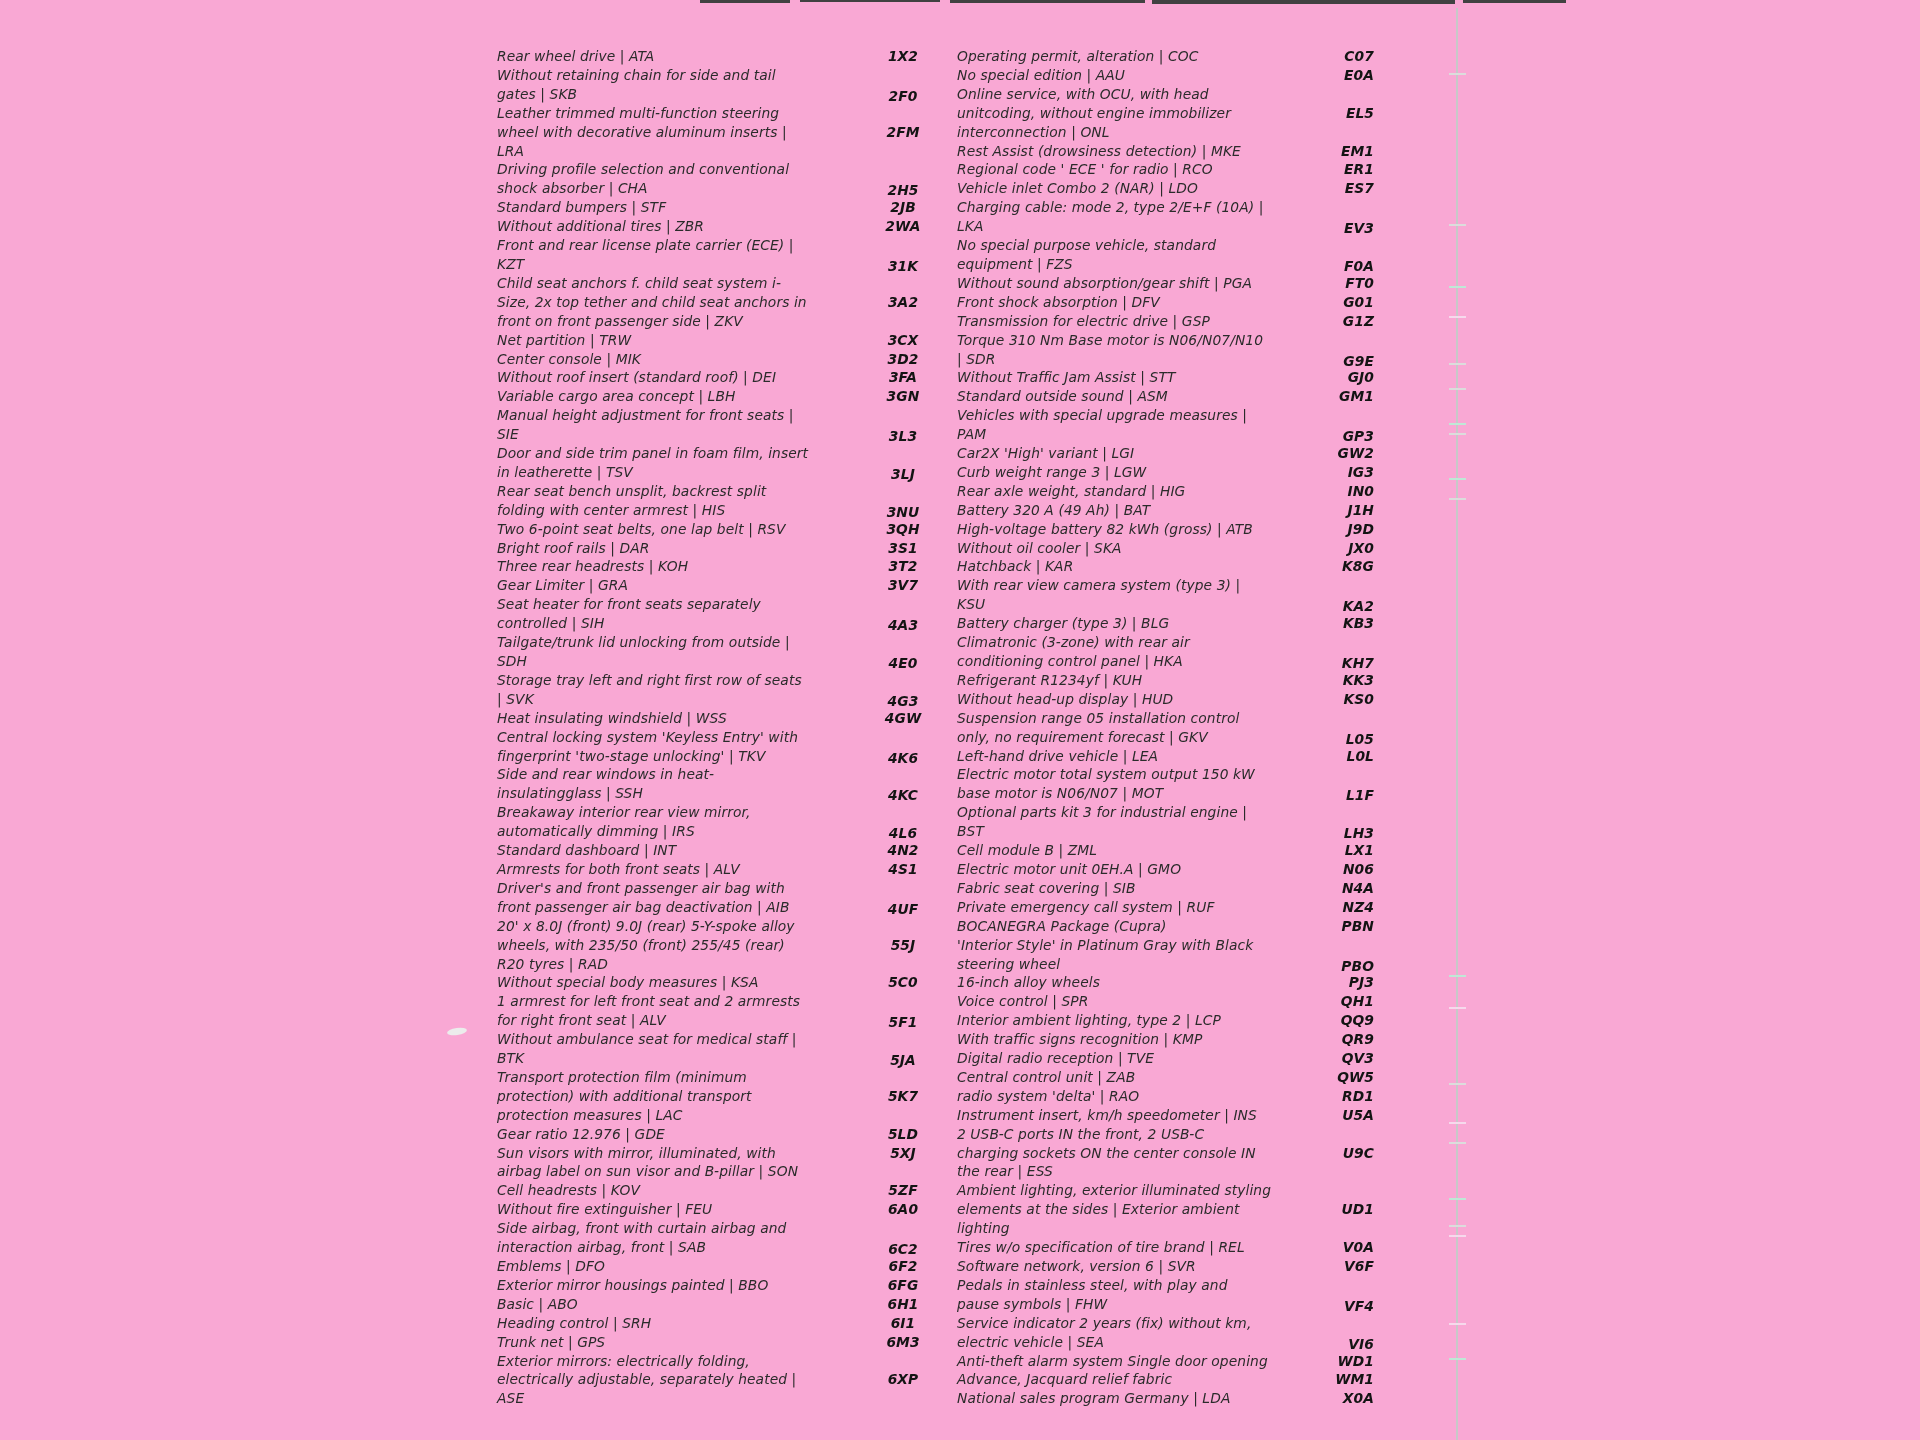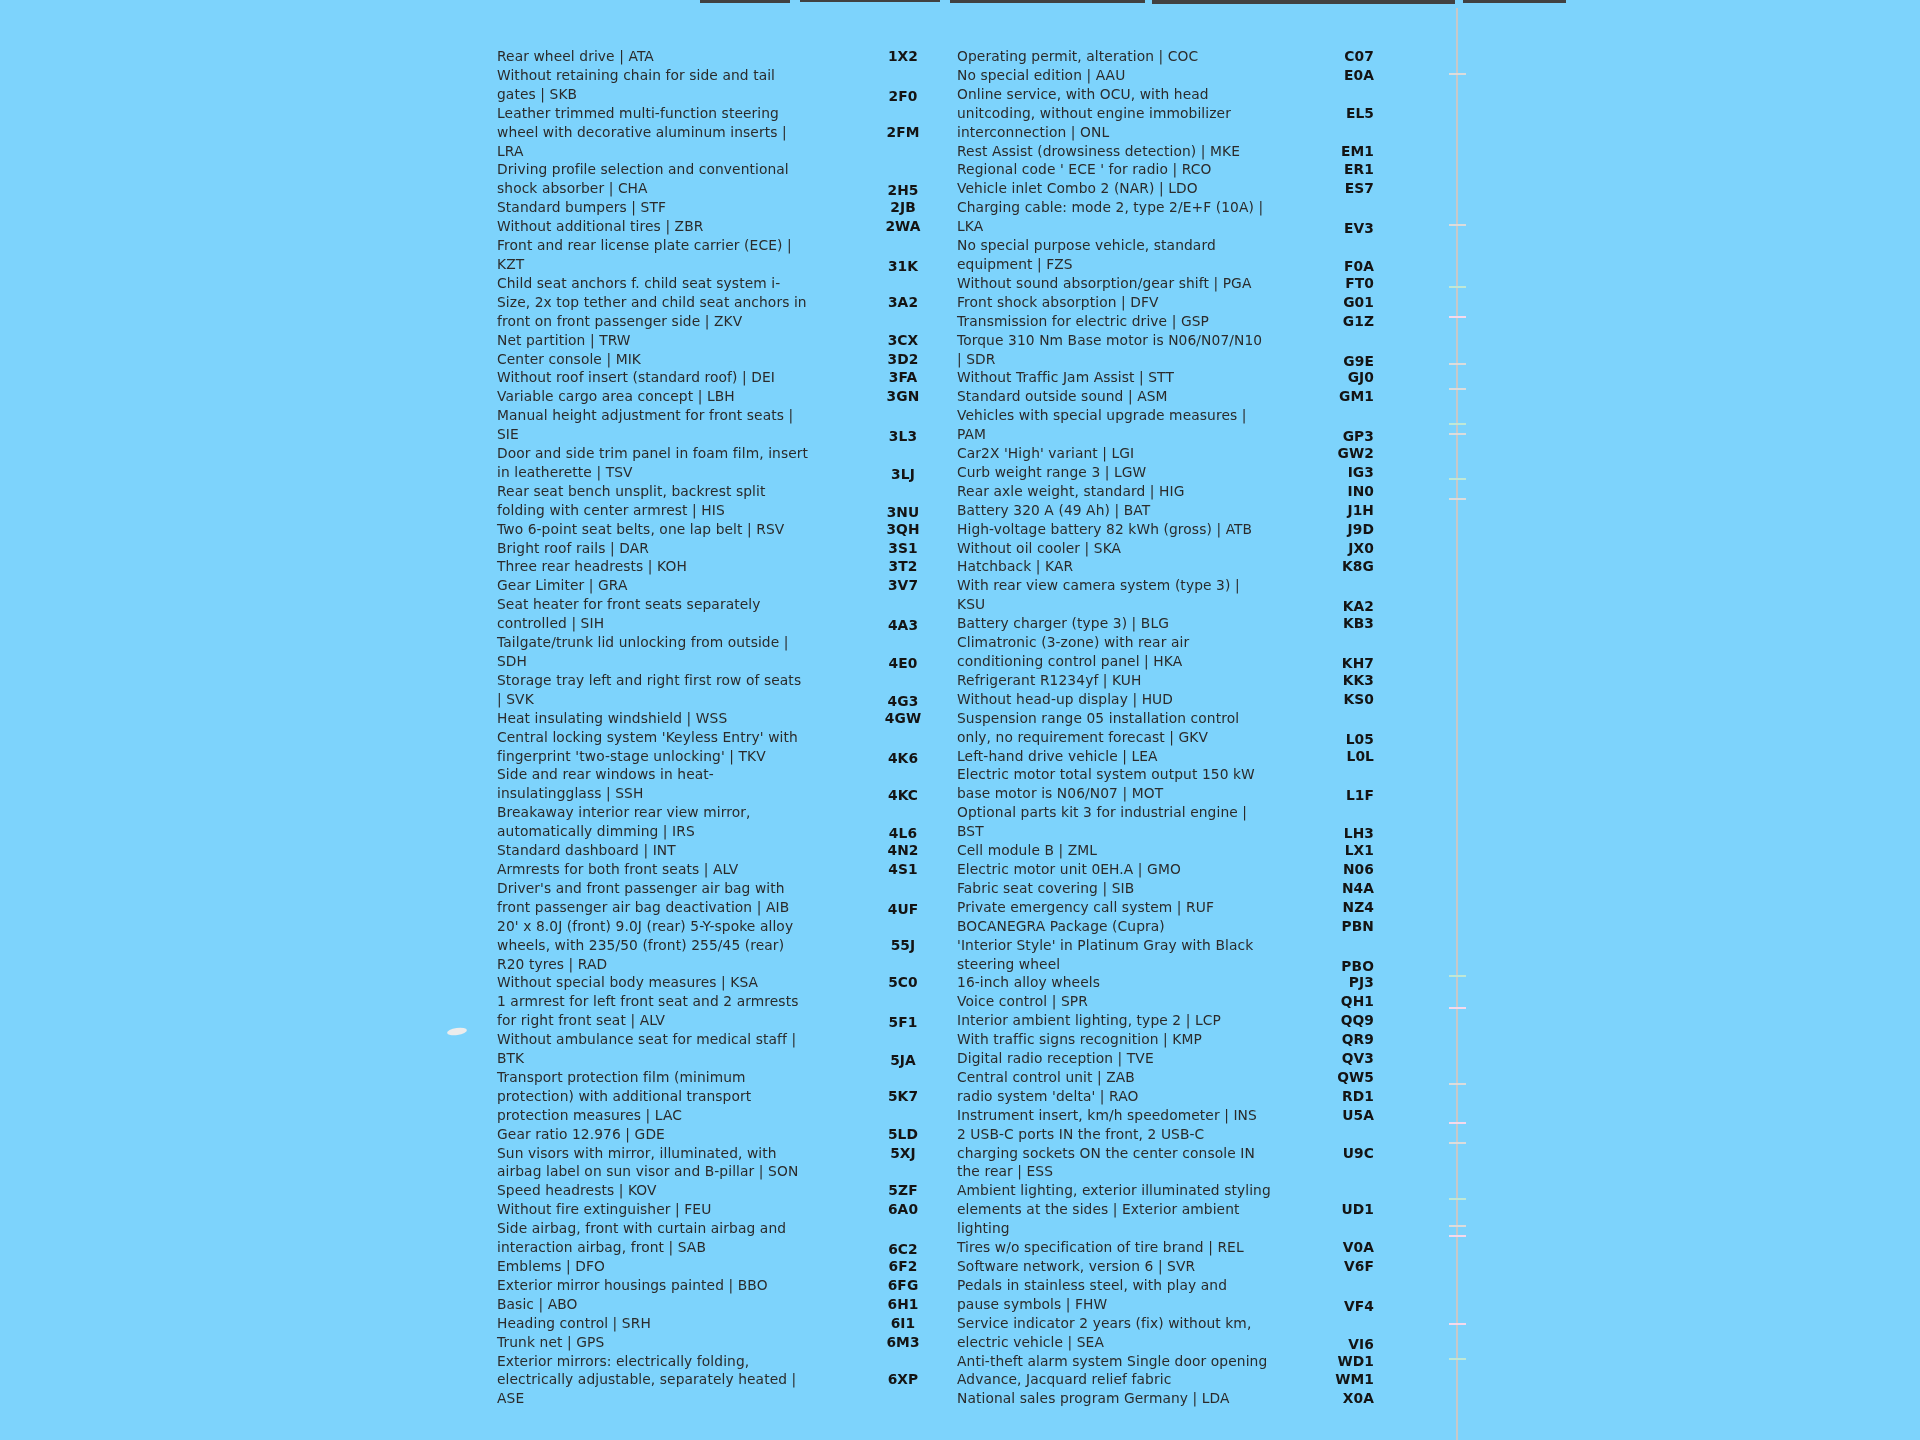--- a/index.html
+++ b/index.html
@@ -1,19 +1,19 @@
 <!DOCTYPE html>
 <html><head>
 <meta charset="utf-8">
 <style>
   html,body{margin:0;padding:0;background:#ffffff;}
   body{width:1920px;height:1440px;overflow:hidden;position:relative;
        font-family:"DejaVu Sans","Liberation Sans",sans-serif;
        font-size:13.8px;color:#2b2b2b;letter-spacing:.1px;}
-  .page{position:absolute;inset:0;background:#7dd3fc;}
+  .page{position:absolute;inset:0;background:#f9a8d4;font-style:italic;}
   #left-col{position:absolute;left:497px;top:47px;}
   #mid-col{position:absolute;left:870px;top:47px;width:520px;}
   .ln{height:18.92px;line-height:18.92px;white-space:nowrap;}
   .row{position:relative;height:18.92px;line-height:18.92px;}
   .lc{position:absolute;left:0;width:66px;text-align:center;font-weight:bold;color:#141414;}
   .rc{position:absolute;right:16px;font-weight:bold;color:#141414;}
   .tx{position:absolute;left:87px;white-space:nowrap;}
   .dn{transform:translateY(9.5px);margin-top:11px;}
   .divider{position:absolute;width:2px;background:#c8c8c8;}
   .edge-seg{position:absolute;top:0;background:#414141;}
@@ -110,21 +110,21 @@
       <div class="ln">1 armrest for left front seat and 2 armrests</div>
       <div class="ln">for right front seat | ALV</div>
       <div class="ln">Without ambulance seat for medical staff |</div>
       <div class="ln">BTK</div>
       <div class="ln">Transport protection film (minimum</div>
       <div class="ln">protection) with additional transport</div>
       <div class="ln">protection measures | LAC</div>
       <div class="ln">Gear ratio 12.976 | GDE</div>
       <div class="ln">Sun visors with mirror, illuminated, with</div>
       <div class="ln">airbag label on sun visor and B-pillar | SON</div>
-      <div class="ln">Speed headrests | KOV</div>
+      <div class="ln">Cell headrests | KOV</div>
       <div class="ln">Without fire extinguisher | FEU</div>
       <div class="ln">Side airbag, front with curtain airbag and</div>
       <div class="ln">interaction airbag, front | SAB</div>
       <div class="ln">Emblems | DFO</div>
       <div class="ln">Exterior mirror housings painted | BBO</div>
       <div class="ln">Basic | ABO</div>
       <div class="ln">Heading control | SRH</div>
       <div class="ln">Trunk net | GPS</div>
       <div class="ln">Exterior mirrors: electrically folding,</div>
       <div class="ln">electrically adjustable, separately heated |</div>

